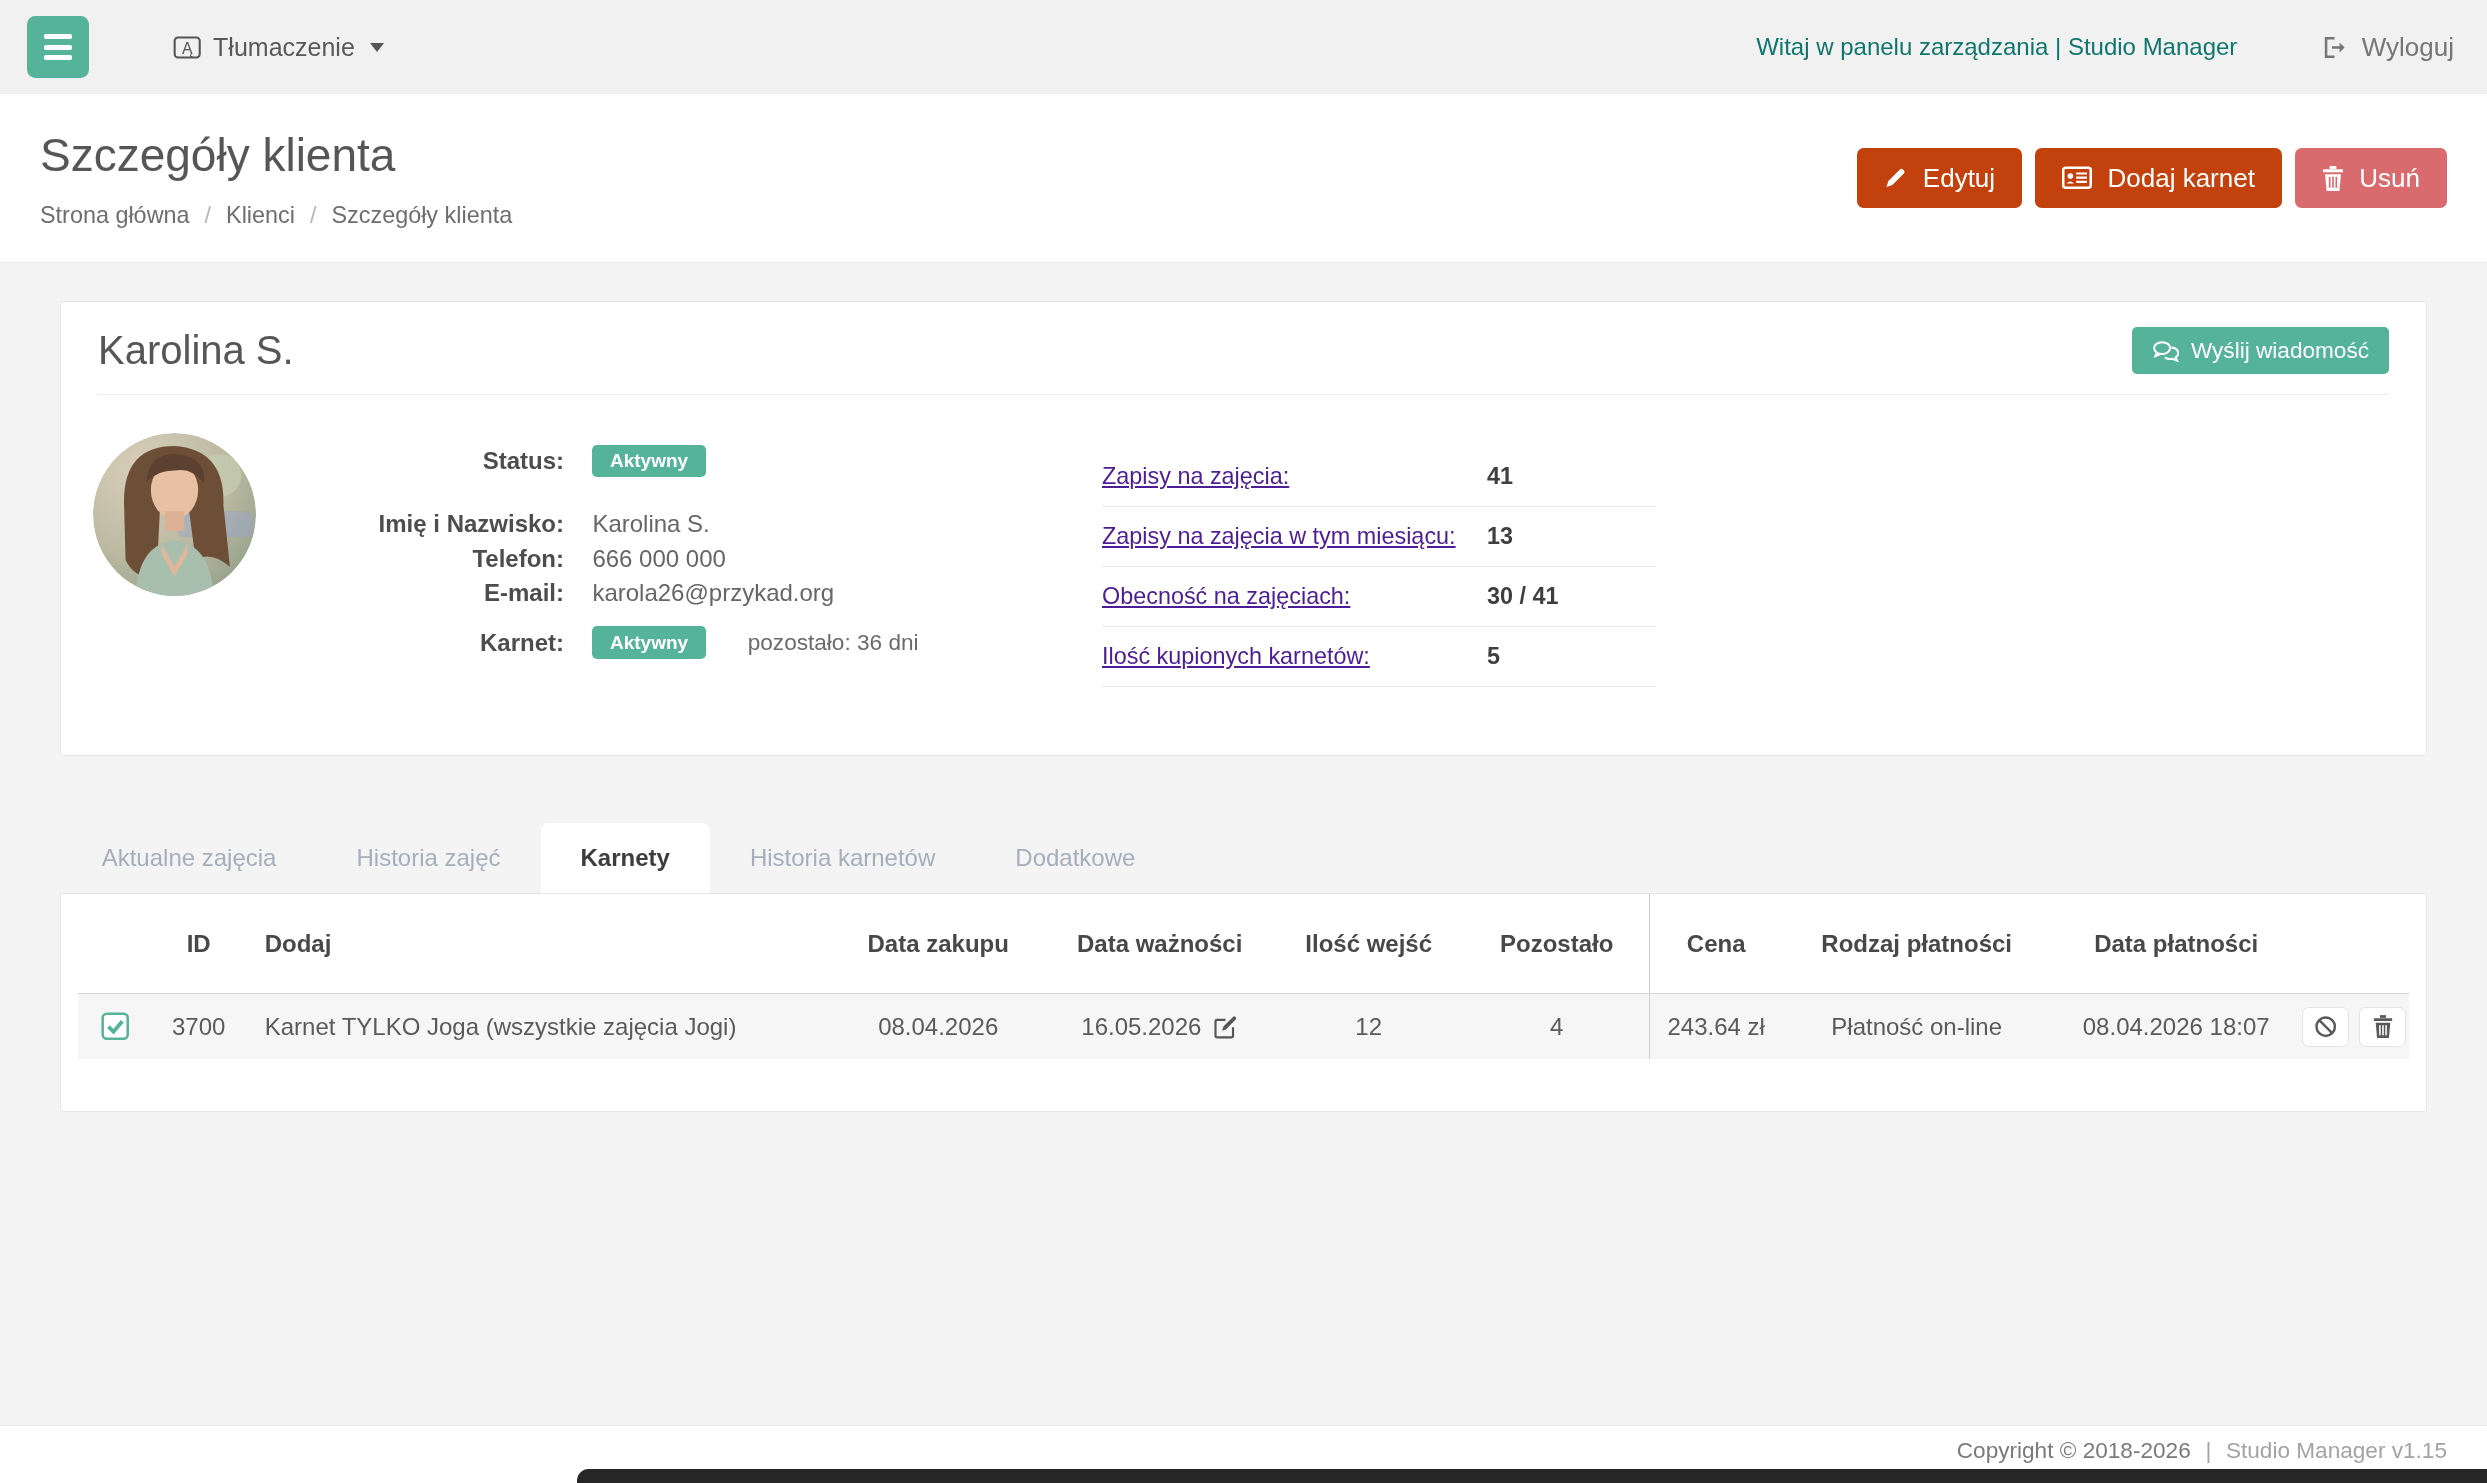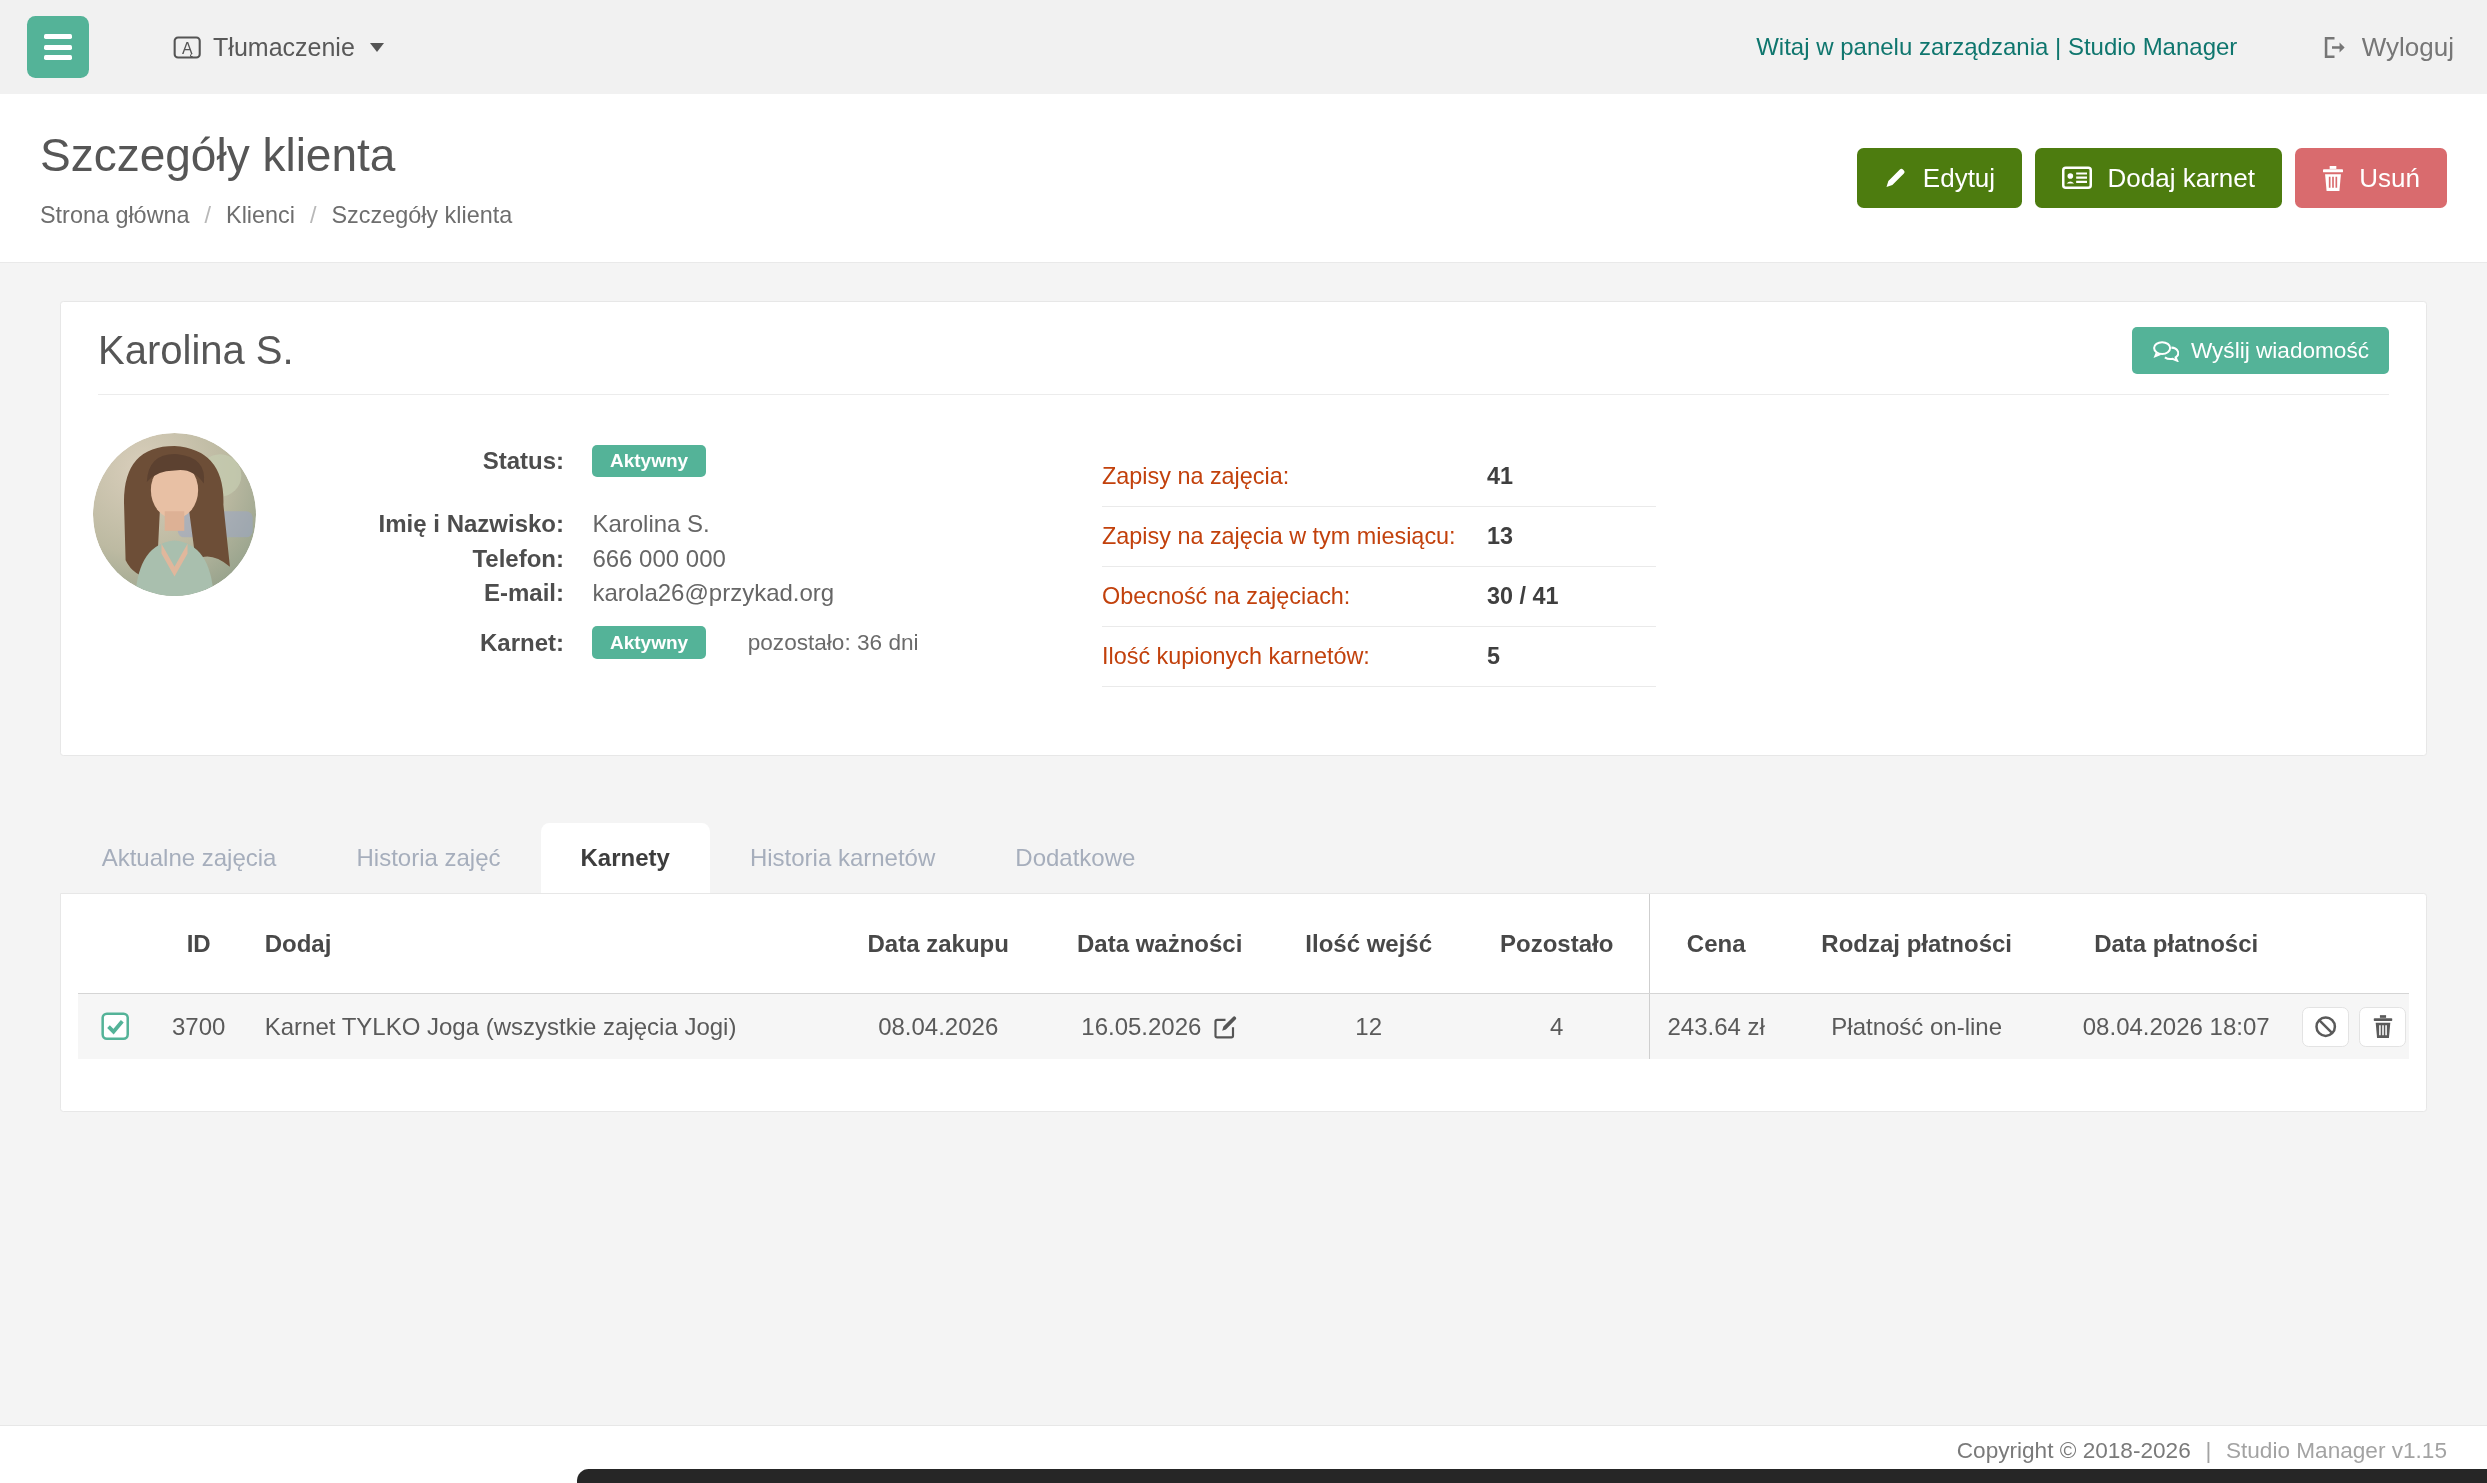--- a/index.html
+++ b/index.html
@@ -56,21 +56,21 @@
   .breadcrumb { display: flex; gap: 15px; font-size: 23.4px; color: #6e6e6e; }
   .breadcrumb .sep { color: #b8b8b8; }
   .breadcrumb .crumb-link { cursor: pointer; }
   .header-buttons { display: flex; gap: 13.4px; }
   .btn {
     height: 60px; border: none; border-radius: 6.7px;
     color: #fff; font-size: 26px; font-family: inherit;
     display: inline-flex; align-items: center; gap: 15px;
     padding: 0 27px; cursor: pointer;
   }
-  .btn-green { background: #4d7c0f; }
+  .btn-green { background: #c2410c; }
   .btn-red   { background: #d96b6e; }
 
   
   .main { padding: 38px 60px 0; }
   .card { background: #fff; border: 0.8px solid #e7e7e7; border-radius: 3.3px; }
 
   .client-card { height: 455px; }
   .client-card-header {
     display: flex; align-items: center; justify-content: space-between;
     padding: 25px 37px 20px;
@@ -96,21 +96,21 @@
     font-size: 19px; font-weight: bold; line-height: 1;
     padding: 6.7px 17.6px; border-radius: 5px;
   }
   .remaining { margin-left: 42px; color: #6b6b6b; font-size: 22.6px; }
 
   .stats { position: absolute; left: 1041px; top: 52px; width: 554px; }
   .stats-row {
     display: flex; align-items: center; height: 60px;
     border-bottom: 0.8px solid #eaeaea; font-size: 23.4px;
   }
-  .stats-label { width: 385px; color: #c2410c; flex: 0 0 auto; }
+  .stats-label { width: 385px; color: #4c1d95; flex: 0 0 auto; text-decoration: underline; }
   .stats-value { font-weight: bold; color: #3f3f3f; }
 
   
   .tabs { margin-top: 67px; height: 70px; display: flex; padding-left: 1.7px; }
   .tab {
     height: 70px; display: flex; align-items: center;
     padding: 0 40px; font-size: 24px; color: #a6aebc; cursor: pointer;
   }
   .tab.active {
     background: #fff; color: #3d3d3d; font-weight: bold;

